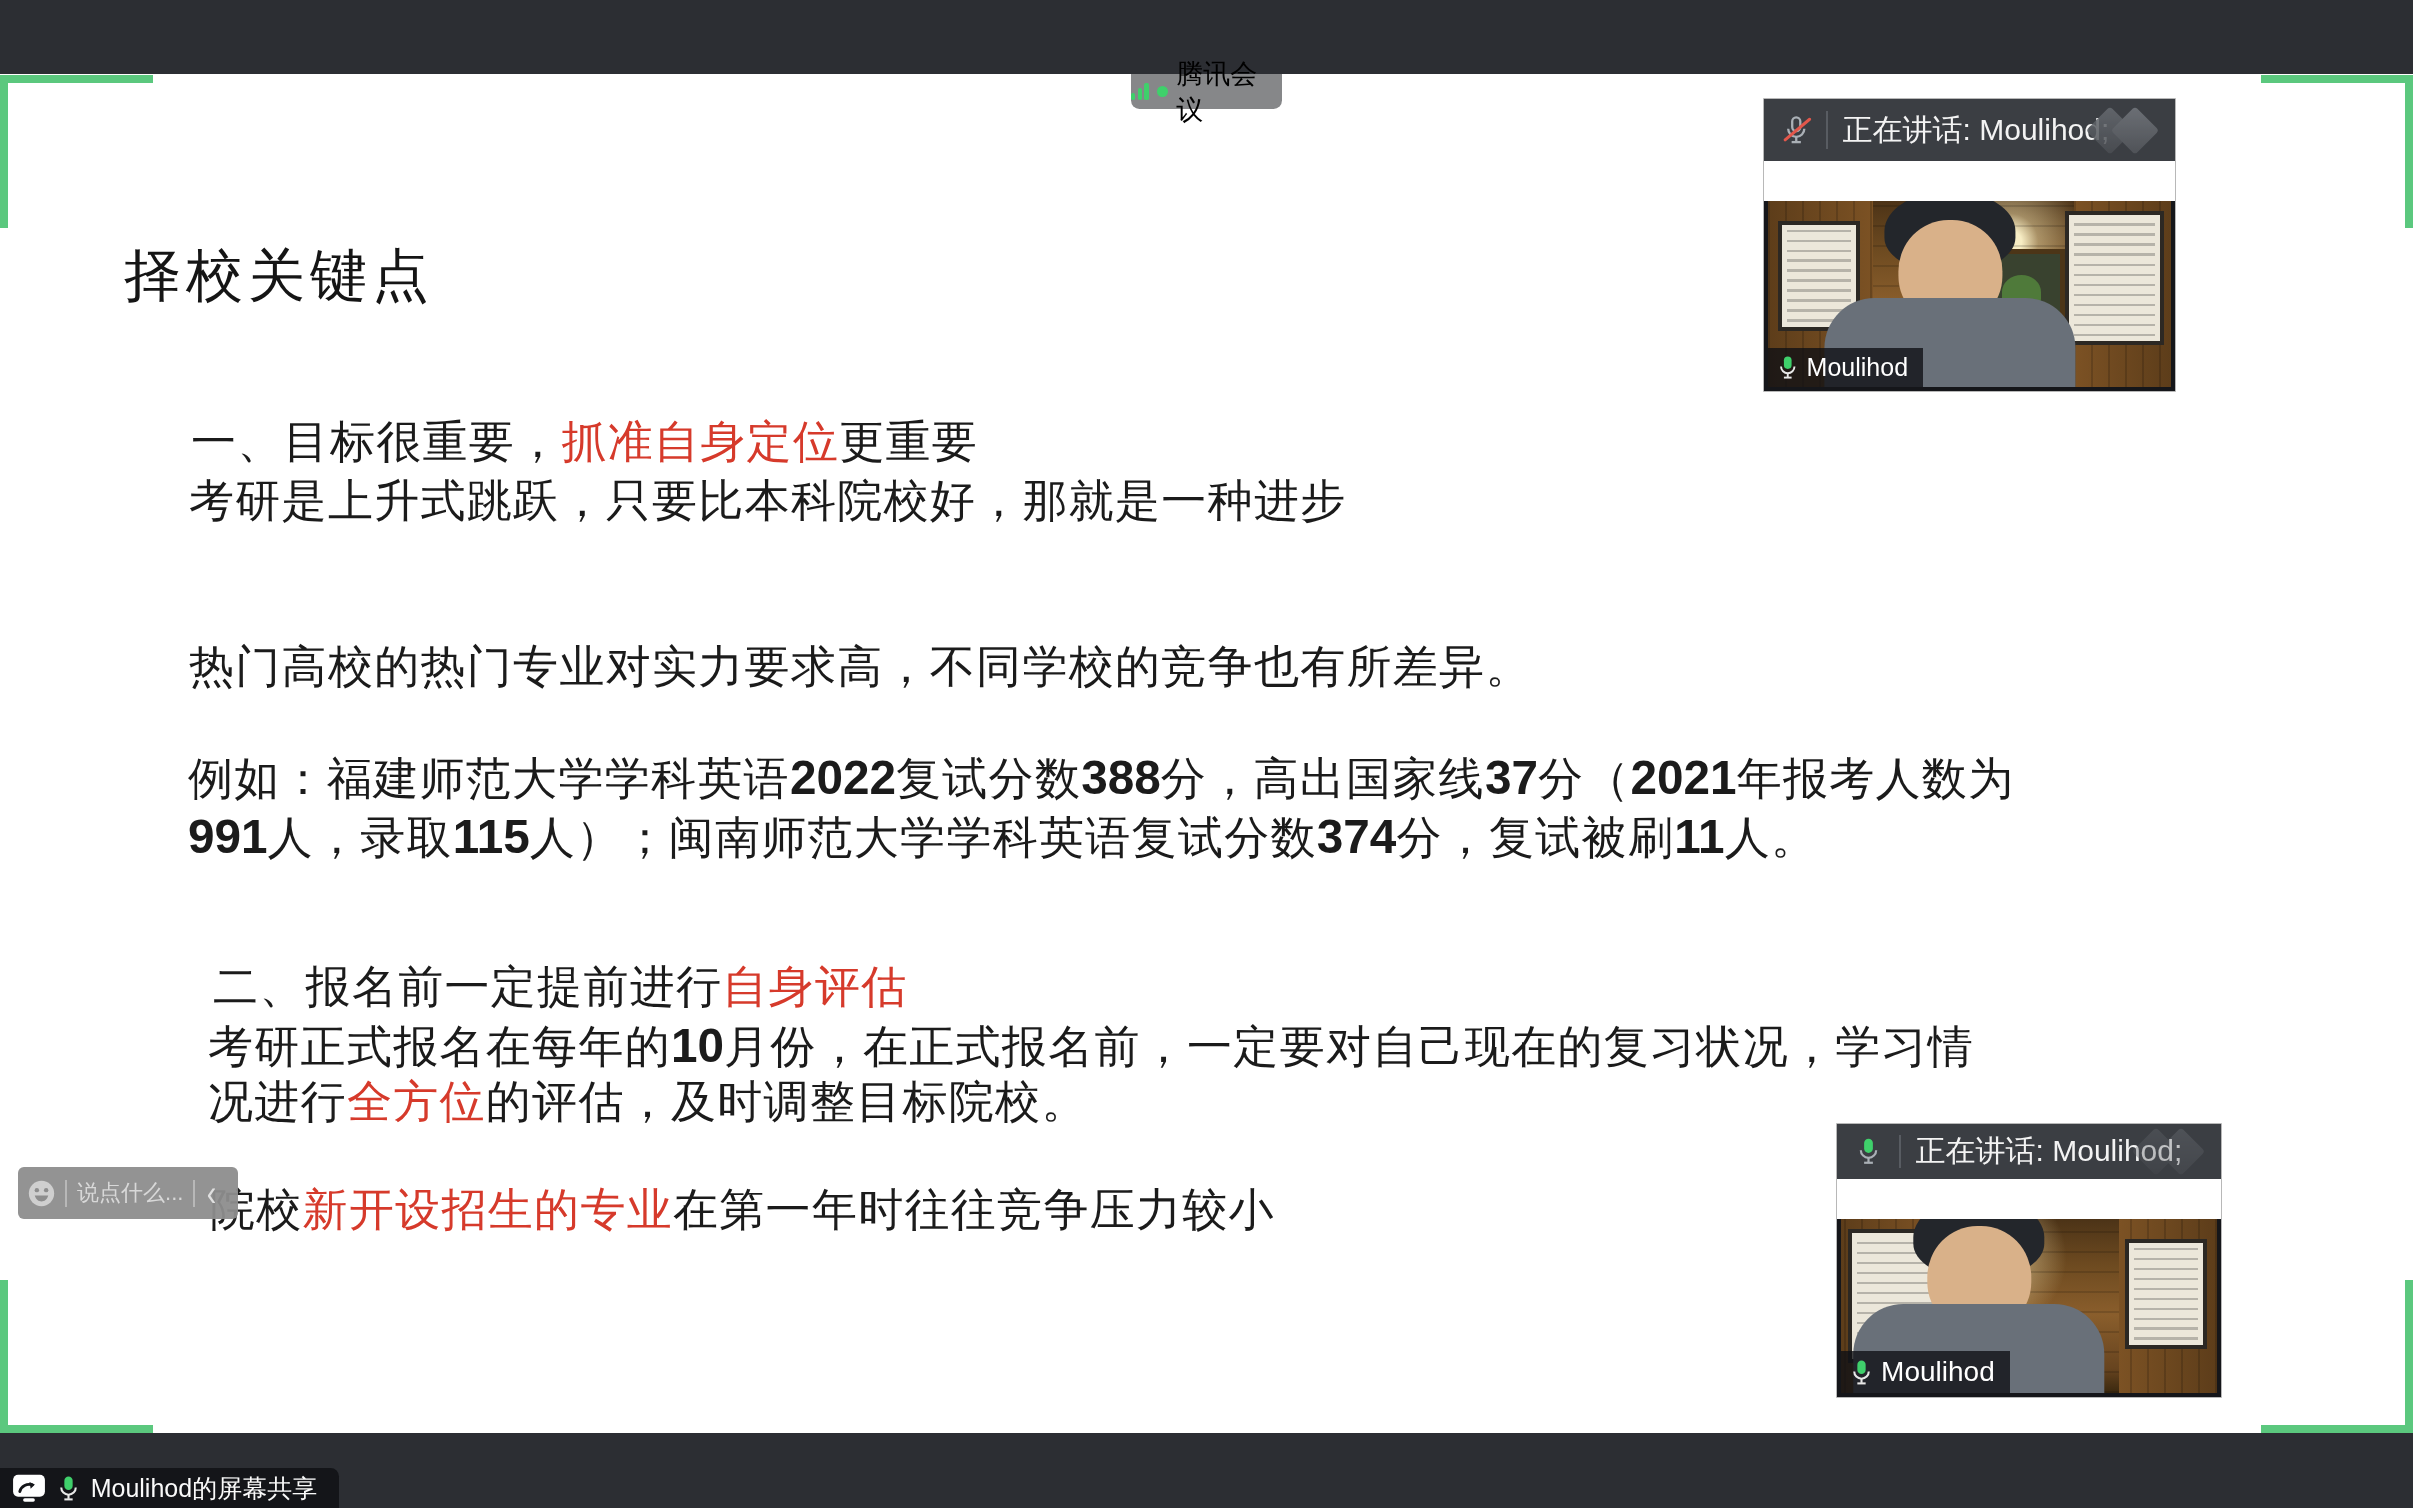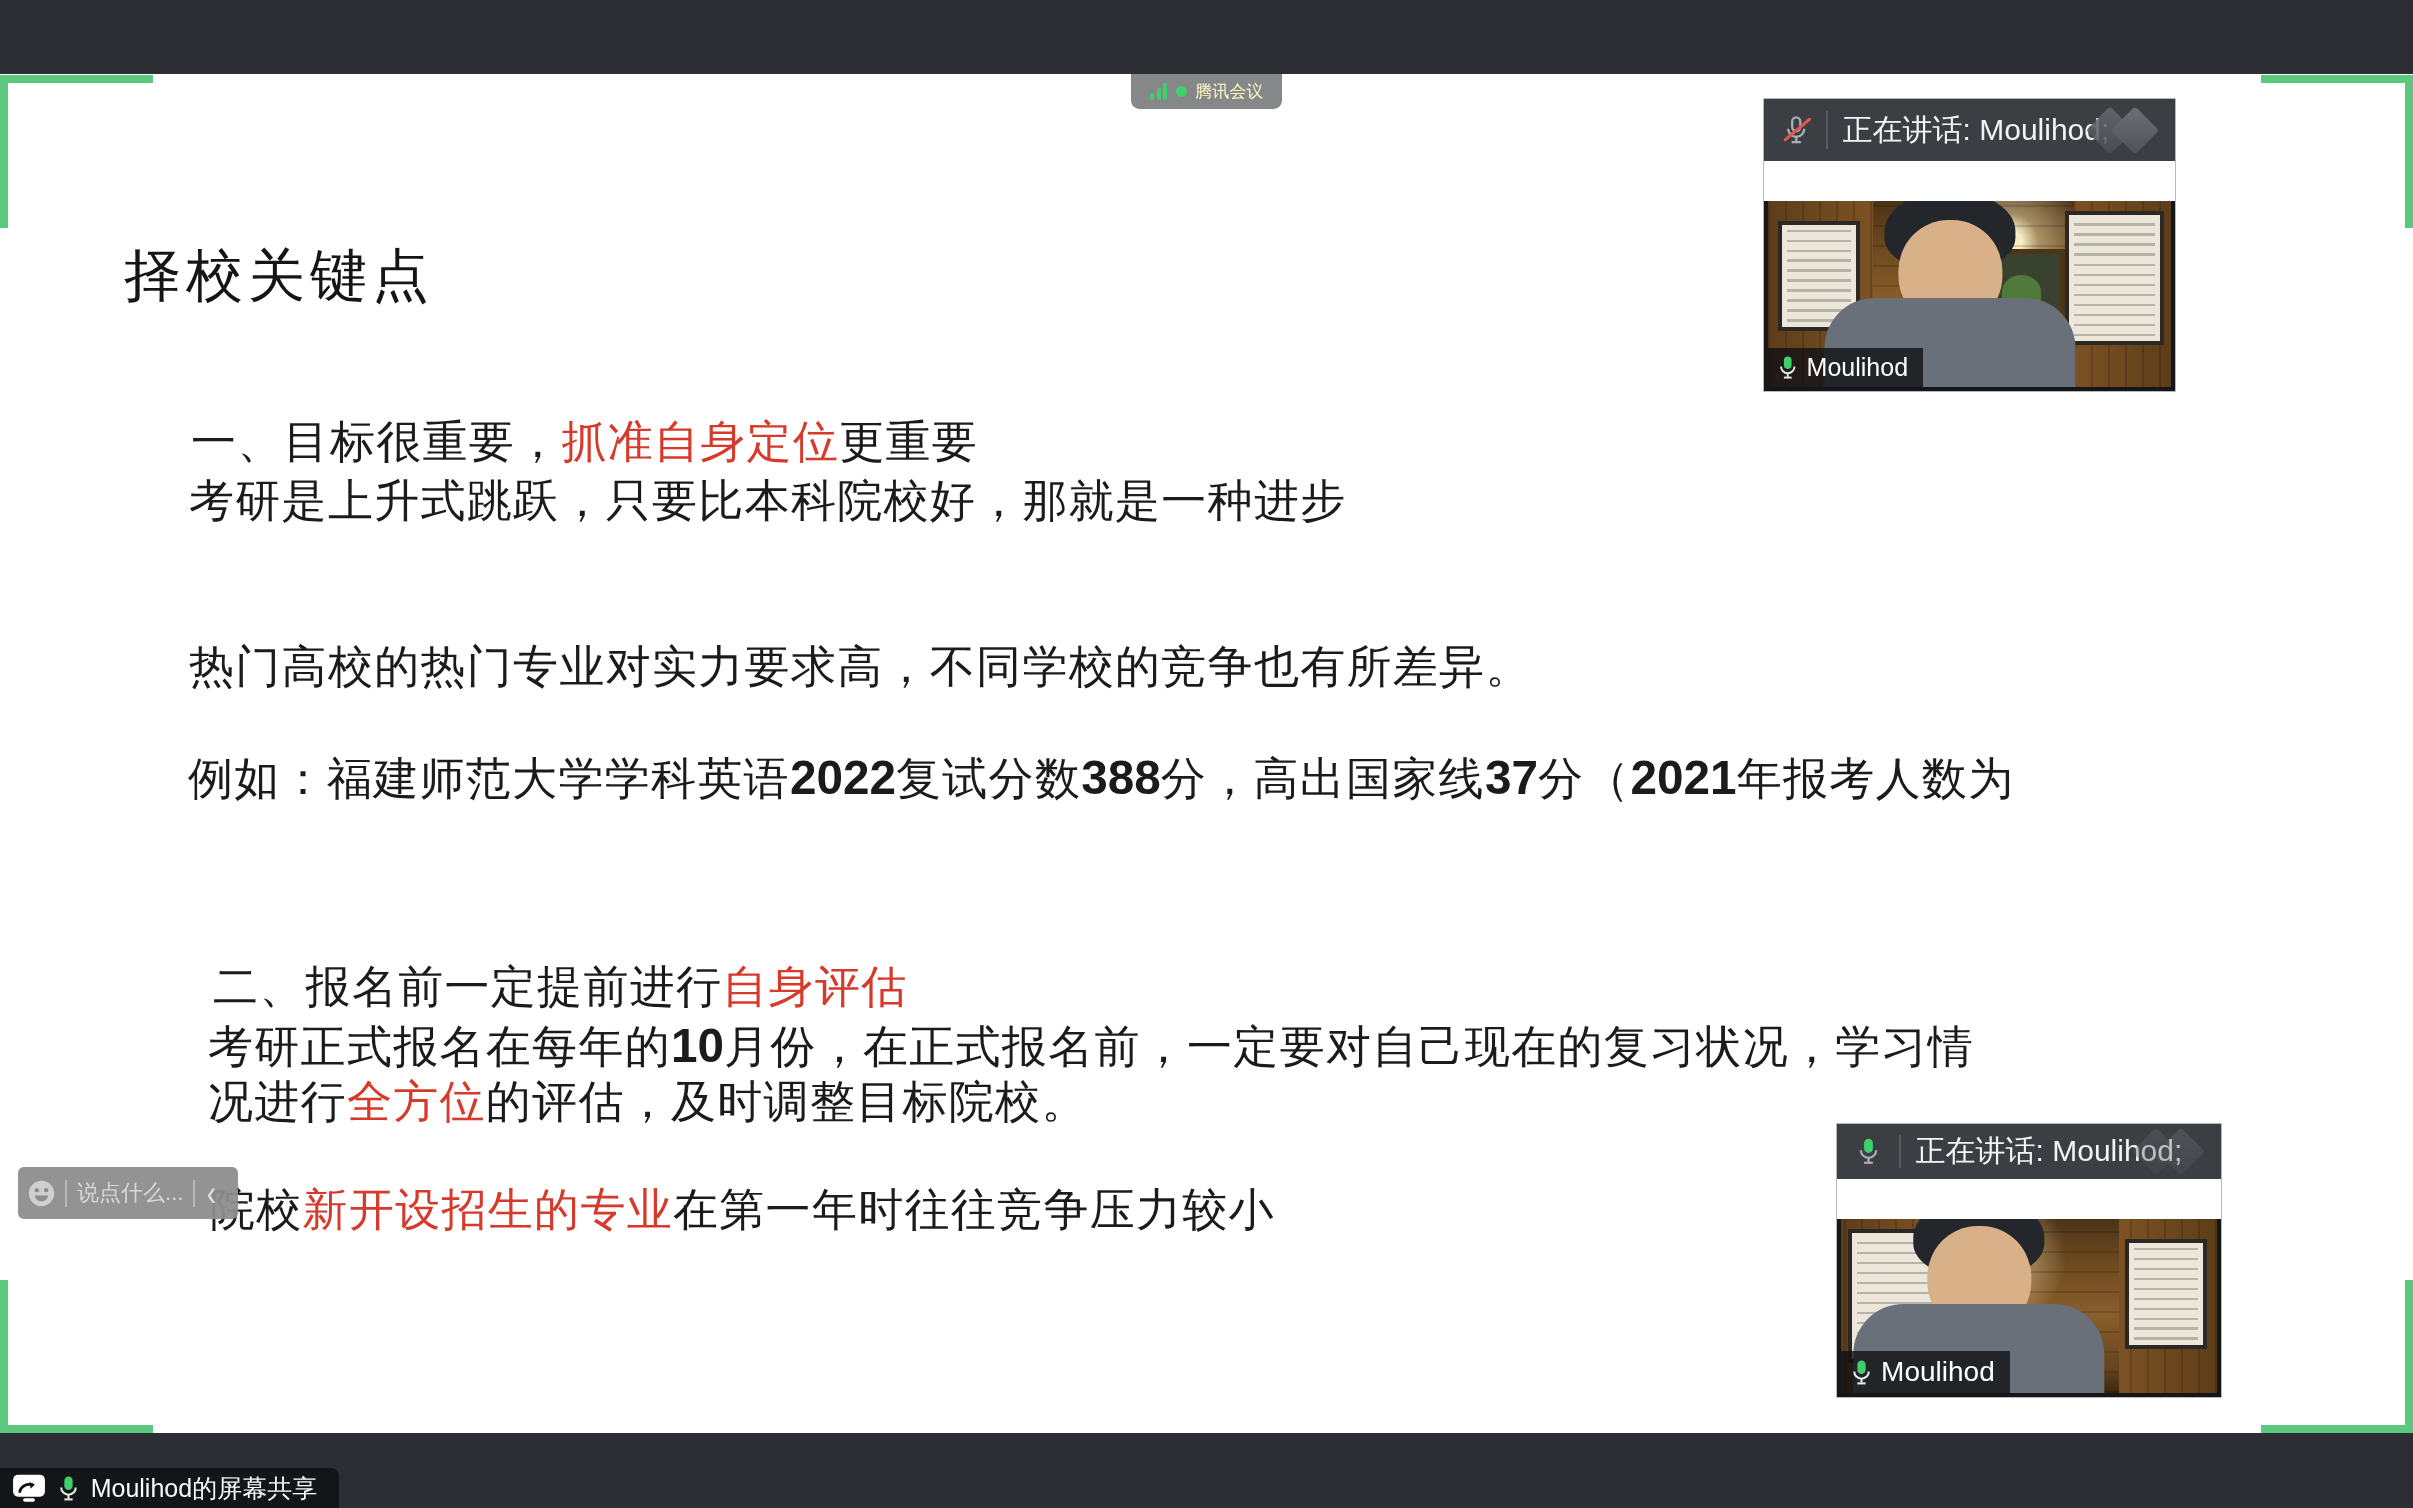--- a/index.html
+++ b/index.html
@@ -26,21 +26,21 @@
   .br-tl-v{left:0;top:75px;width:8.4px;height:153px;}
   .br-tr-h{left:2261px;top:75px;width:153px;height:8.4px;}
   .br-tr-v{left:2405px;top:75px;width:8.4px;height:153px;}
   .br-bl-h{left:0;top:1425px;width:153px;height:8.4px;}
   .br-bl-v{left:0;top:1280px;width:8.4px;height:153px;}
   .br-br-h{left:2261px;top:1425px;width:153px;height:8.4px;}
   .br-br-v{left:2405px;top:1280px;width:8.4px;height:153px;}
   
   .badge{position:absolute;left:1131px;top:74px;width:151px;height:35px;background:rgba(128,129,131,.95);
          border-radius:0 0 8.4px 8.4px;display:flex;align-items:center;justify-content:center;gap:8.4px;}
-  .badge-label{color:#fef9c3;font-size:17px;}
+  .badge-label{color:#000000;font-size:27px;}
   .sig{display:flex;align-items:flex-end;gap:2.5px;height:17px;}
   .sig i{display:block;width:4.2px;background:#3fd06b;border-radius:1.7px;}
   .sig i:nth-child(1){height:7.5px}.sig i:nth-child(2){height:11.7px}.sig i:nth-child(3){height:17px}
   .dot{width:11px;height:11px;border-radius:50%;background:#3fd06b;}
   
   .vtile{position:absolute;box-shadow:0 0 0 0.8px rgba(0,0,0,.35);}
   .vtop{left:1764px;top:99px;width:411px;height:292px;}
   .vbot{left:1837px;top:1124px;width:384px;height:273px;}
   .vheader{position:absolute;left:0;top:0;right:0;background:#3b3e43;display:flex;align-items:center;}
   .vtop .vheader{height:62px;}
@@ -104,20 +104,21 @@
 <div id="screen">
 
   <div class="topbar"></div>
 
   <div class="slide">
     <div class="slide-title">择校关键点</div>
     <div class="sline l0"><span class="seg-k">一、目标很重要，</span><span class="seg-r">抓准自身定位</span><span class="seg-k">更重要</span></div>
     <div class="sline l1"><span class="seg-k">考研是上升式跳跃，只要比本科院校好，那就是一种进步</span></div>
     <div class="sline l3"><span class="seg-k">热门高校的热门专业对实力要求高，不同学校的竞争也有所差异。</span></div>
     <div class="sline l4"><span class="seg-k">例如：福建师范大学学科英语</span><span class="seg-n">2022</span><span class="seg-k">复试分数</span><span class="seg-n">388</span><span class="seg-k">分，高出国家线</span><span class="seg-n">37</span><span class="seg-k">分（</span><span class="seg-n">2021</span><span class="seg-k">年报考人数为</span></div>
+    <div class="sline l5"><span class="seg-n">991</span><span class="seg-k">人，录取</span><span class="seg-n">115</span><span class="seg-k">人）；闽南师范大学学科英语复试分数</span><span class="seg-n">374</span><span class="seg-k">分，复试被刷</span><span class="seg-n">11</span><span class="seg-k">人。</span></div>
     <div class="sline l6"><span class="seg-k">二、报名前一定提前进行</span><span class="seg-r">自身评估</span></div>
     <div class="sline l7"><span class="seg-k">考研正式报名在每年的</span><span class="seg-n">10</span><span class="seg-k">月份，在正式报名前，一定要对自己现在的复习状况，学习情</span></div>
     <div class="sline l8"><span class="seg-k">况进行</span><span class="seg-r">全方位</span><span class="seg-k">的评估，及时调整目标院校。</span></div>
     <div class="sline l9"><span class="seg-k">院校</span><span class="seg-r">新开设招生的专业</span><span class="seg-k">在第一年时往往竞争压力较小</span></div>
   </div>
 
   <div class="br br-tl-h"></div>
   <div class="br br-tl-v"></div>
   <div class="br br-tr-h"></div>
   <div class="br br-tr-v"></div>

